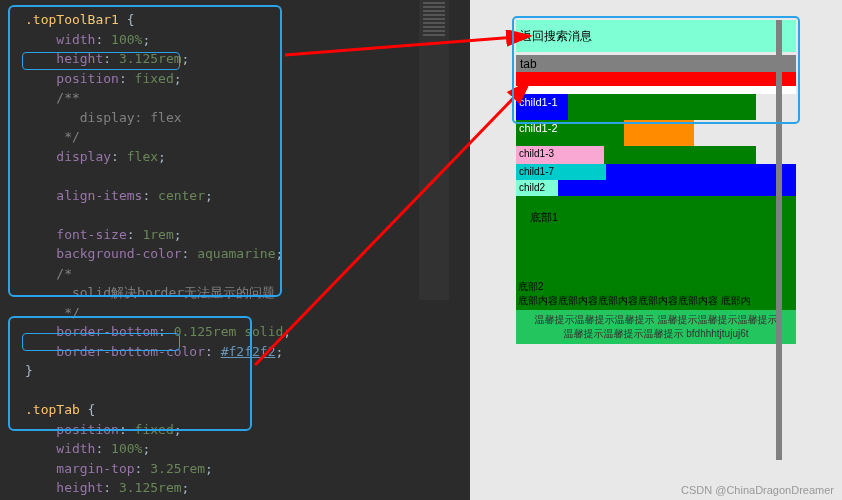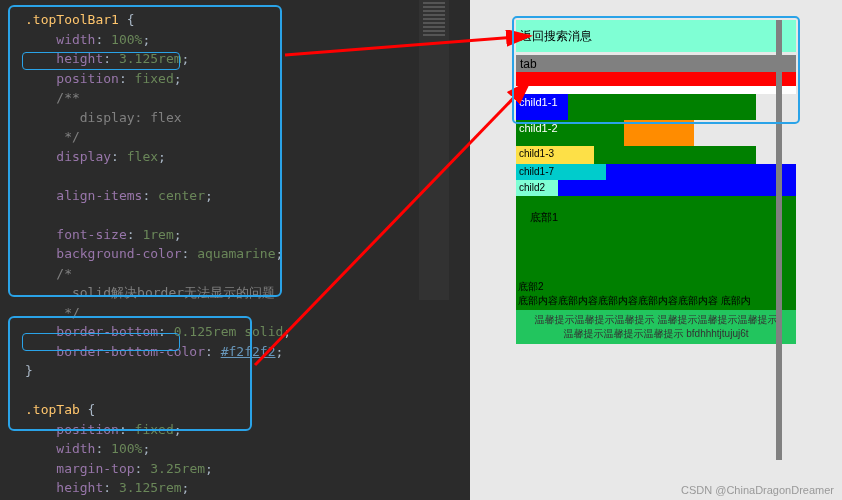--- a/index.html
+++ b/index.html
@@ -97,21 +97,21 @@
     .p-tab { height: 17px; display:flex; align-items:center; background: gray; font-size:12px; padding-left:4px; color:#000; font-family: Arial; }
     .p-red { height: 14px; background: red; }
     .p-white { height: 8px; background: white; }
     .p-row { display: flex; font-size: 11px; font-family: Arial; }
     .p-row-label { padding: 2px 3px; }
     .p-c1 { background: blue; color:#fff; height:26px; width:52px; }
     .p-g1 { background: green; flex:1; height:26px; }
     .p-f1 { background: #e8e8e8; width: 40px; height:26px; }
     .p-c2 { background: green; color:#fff; width:108px; height:26px; }
     .p-o2 { background: #ff8c00; height:26px; width: 70px; }
-    .p-c3 { background: #fde047; color:#000; width:78px; height:18px; font-size:10px; }
+    .p-c3 { background: #f9a8d4; color:#000; width:88px; height:18px; font-size:10px; }
     .p-g3 { background: green; height:18px; flex:1; }
     .p-c4 { background: #00cccc; color:#000; width:90px; height:16px; font-size:10px; }
     .p-b4 { background: blue; height:16px; flex:1; }
     .p-c5 { background: #7fffd4; color:#000; width:42px; height:16px; font-size:10px; }
     .p-b5 { background: blue; height:16px; flex:1; }
     .p-bottom1 { background: green; color:#000; font-size:11px; padding:14px; height:82px; font-family: Arial; }
     .p-bottom2 { background: green; color:#000; font-size:10px; padding:2px; font-family: Arial; }
     .p-footer { background: #22c55e; text-align:center; font-size:10px; color:#333; padding:3px; font-family: Arial; }
     
     .scrollbar {

